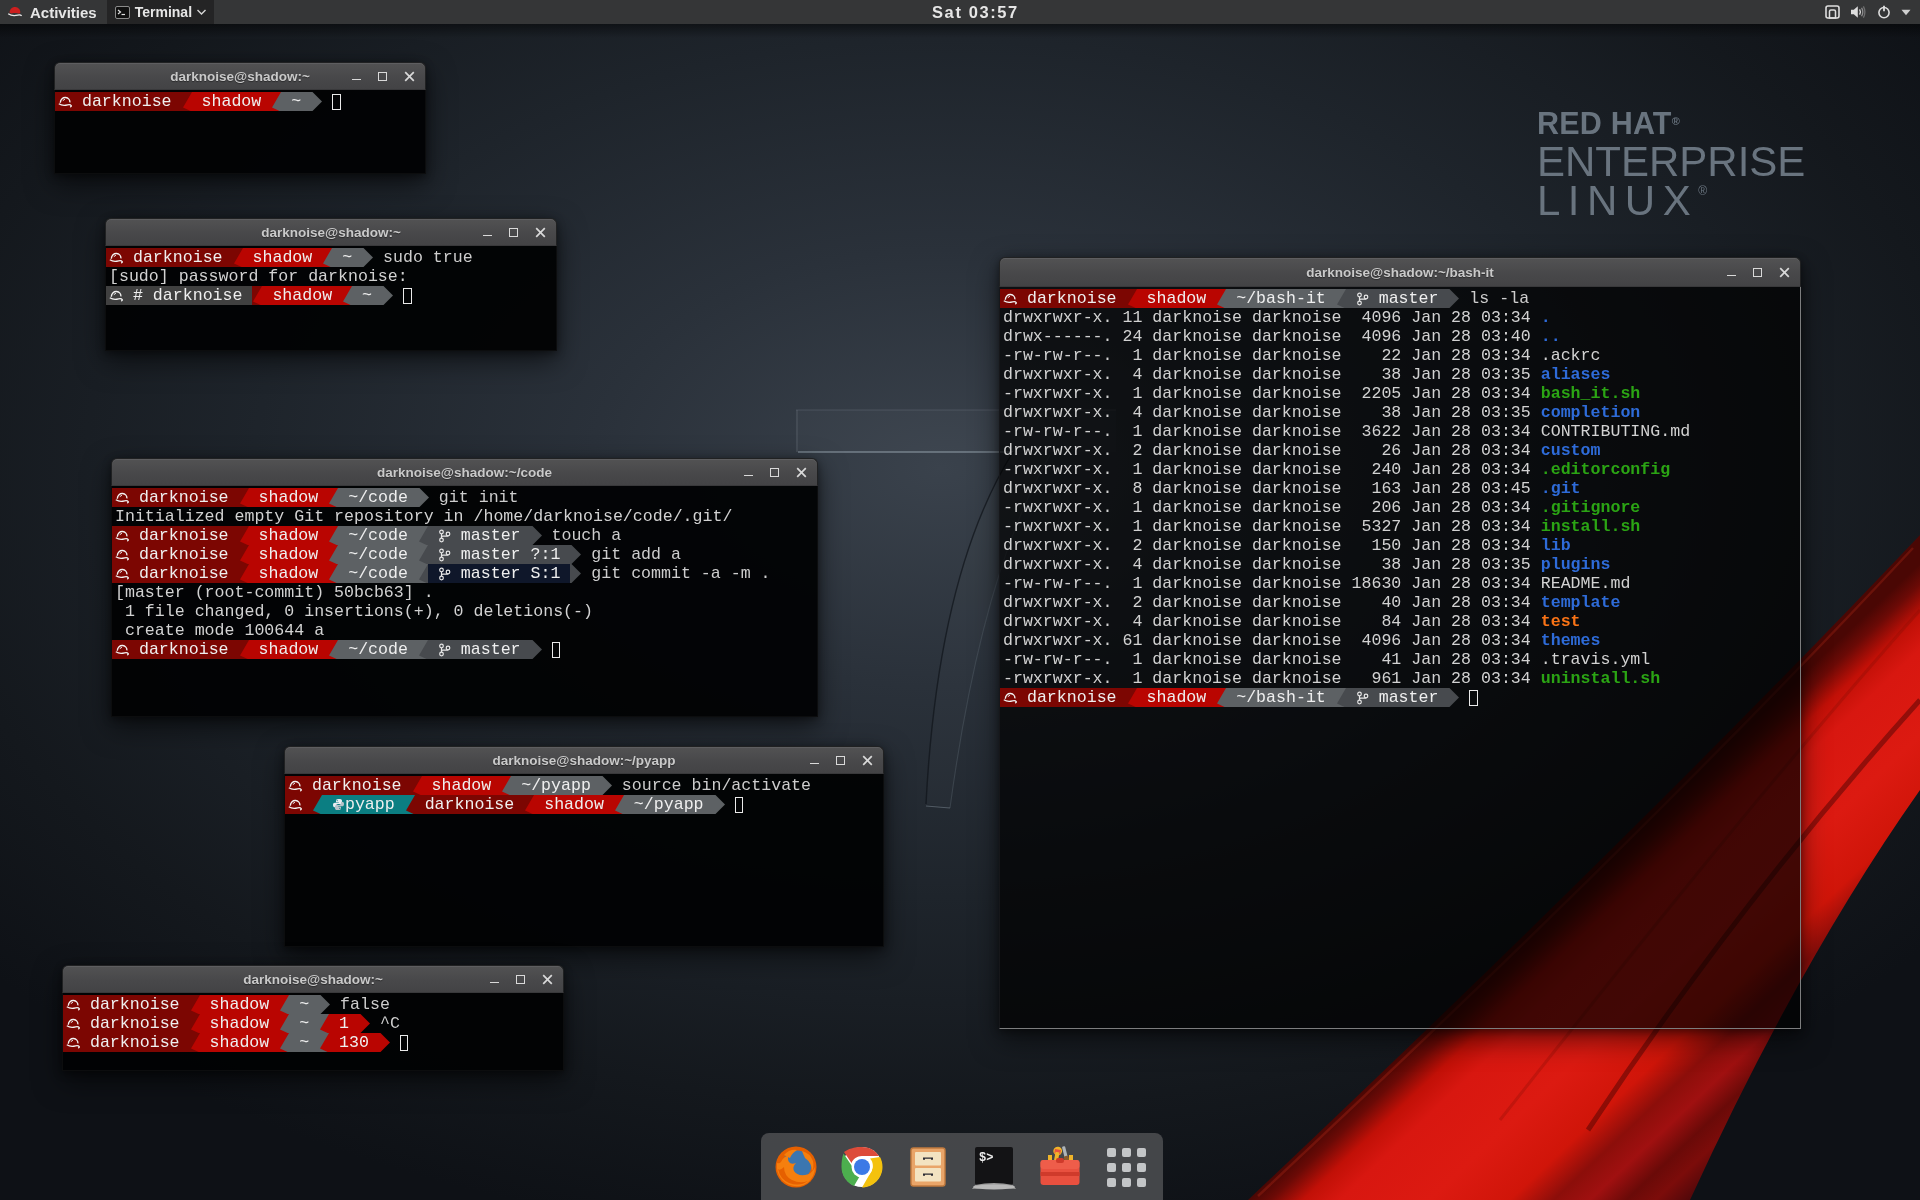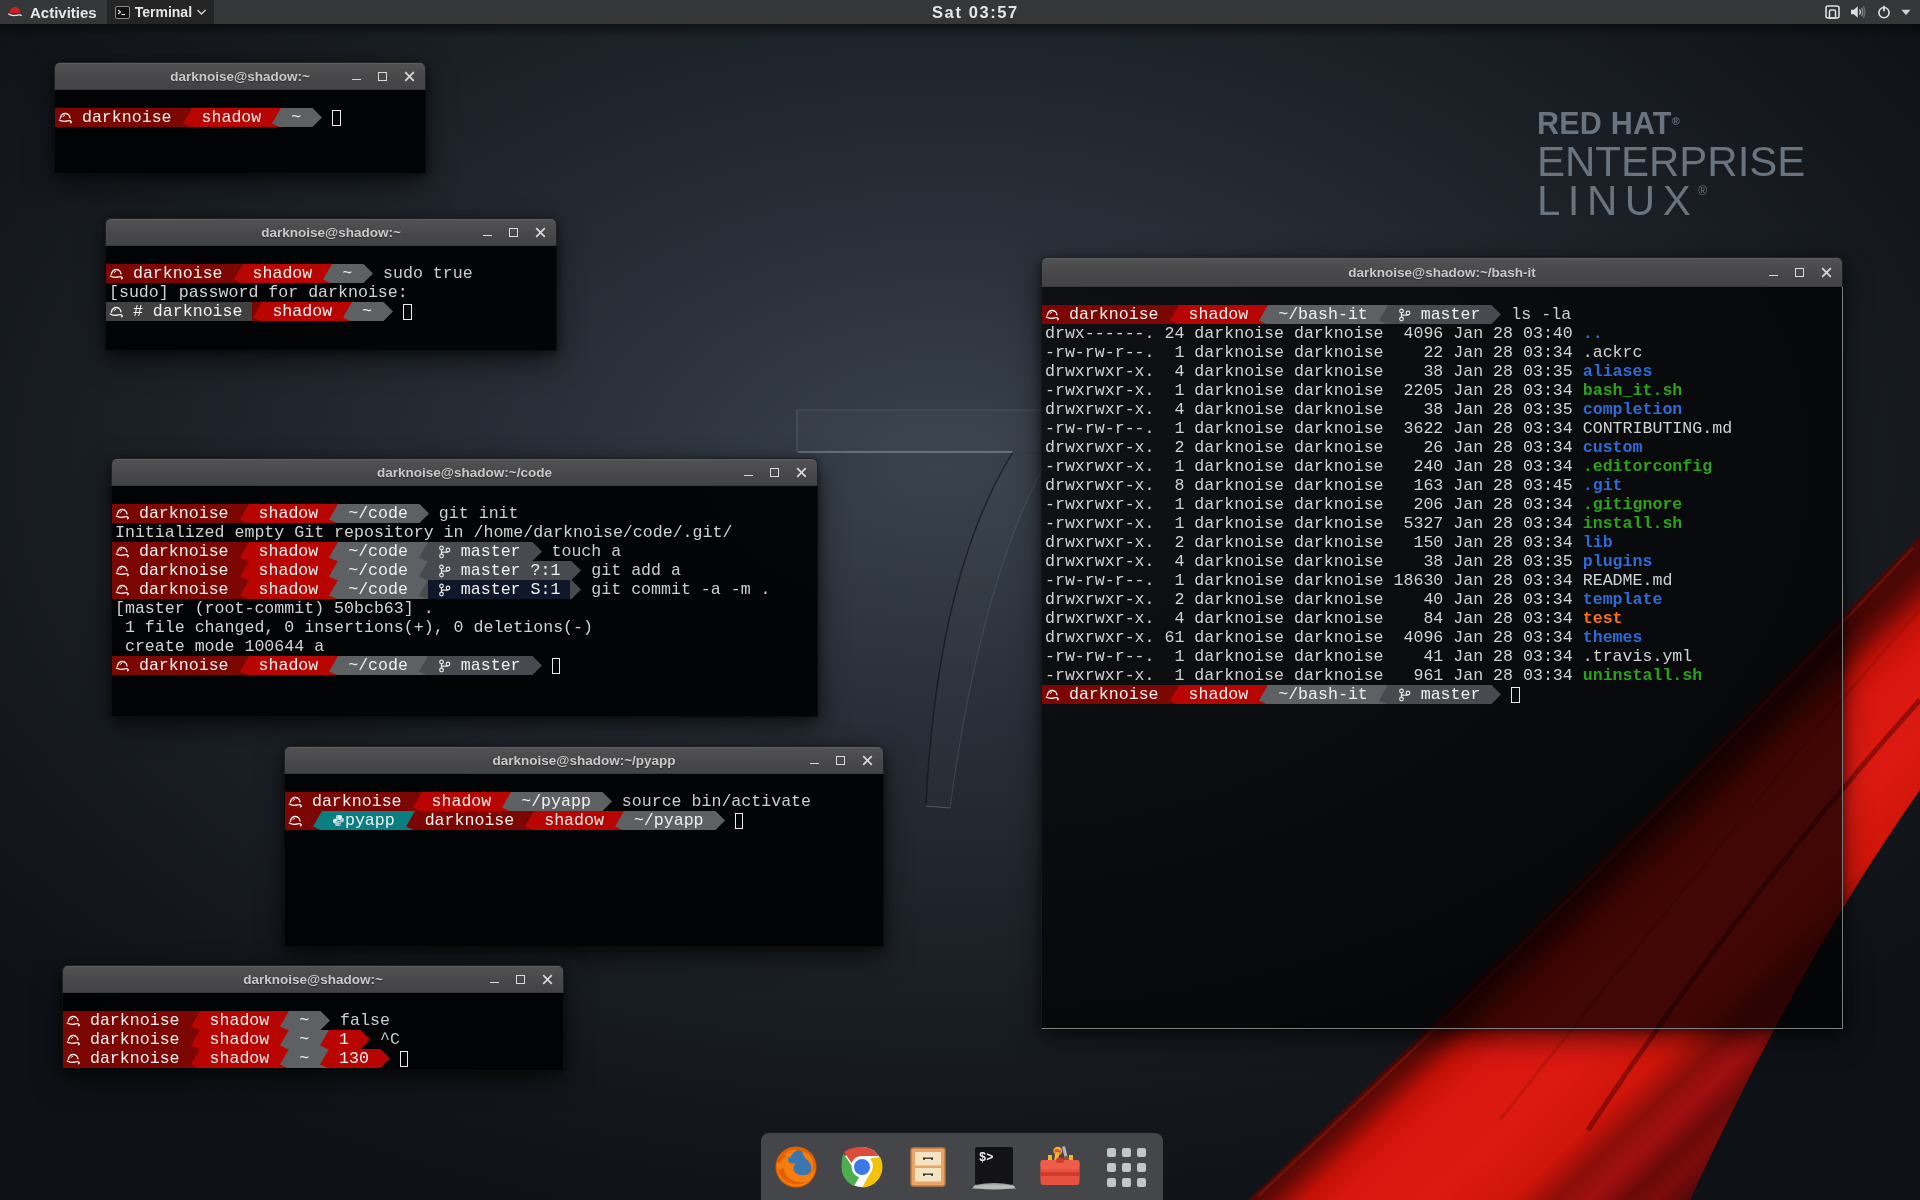--- a/index.html
+++ b/index.html
@@ -17,21 +17,21 @@
 #tb-clock{position:absolute;left:932px;letter-spacing:1.6px;font-size:16.5px}
 #tb-right{position:absolute;right:9px;display:flex;align-items:center;gap:10px}
 #dock{position:absolute;left:761px;top:1133px;width:402px;height:67px;background:rgba(72,73,76,0.95);border-radius:8px 8px 0 0;display:flex;align-items:center;padding-left:11px;gap:18px}
 .dicon{width:48px;height:48px}
 .win{position:absolute;box-shadow:0 10px 28px rgba(0,0,0,0.55),0 2px 8px rgba(0,0,0,0.45);border-radius:8px 8px 0 0}
 .tbar{position:relative;background:linear-gradient(#525253 0%,#48484a 55%,#434345 100%);border:1px solid #202122;border-bottom:1px solid #39393b;box-shadow:inset 0 1px 0 #5e5e60;border-radius:6px 6px 0 0}
 .ttl{position:absolute;left:90px;right:90px;top:0;bottom:0;display:flex;align-items:center;justify-content:center;color:#c9c9c9;font-size:13.5px;font-weight:bold;white-space:nowrap;text-shadow:0 1px 1px rgba(0,0,0,0.4)}
 .tbt{position:absolute;right:10px;top:0;bottom:0;display:flex;align-items:center;gap:17px}
 .b-min{width:9px;height:1.8px;background:#d9d9d9;margin-top:7px}
 .b-max{width:9px;height:9px;border:1.8px solid #d9d9d9}
-.cnt{position:absolute;left:0;right:0;bottom:0;background:rgba(1,2,3,0.95);border:1px solid rgba(14,15,17,0.85);border-top:none;padding-top:18px;font-family:"Liberation Mono",monospace;font-size:16.6px;line-height:19px;color:#d2d2d2;overflow:hidden}
+.cnt{position:absolute;left:0;right:0;bottom:0;background:rgba(1,2,3,0.95);border:1px solid rgba(14,15,17,0.85);border-top:none;padding-top:2px;font-family:"Liberation Mono",monospace;font-size:16.6px;line-height:19px;color:#d2d2d2;overflow:hidden}
 .focus .cnt{background:rgba(0,0,0,0.70);border-left-color:#16171a;border-right-color:#7c7d7e;border-bottom-color:#7c7d7e}
 .ln{height:19px;white-space:pre}
 .pl{padding-left:3px}
 .pr{display:flex;align-items:stretch}
 .sg{display:flex;align-items:center}
 .tx{white-space:pre;color:#efefef}
 .sep{flex:0 0 auto;display:block}
 .icn{margin:0 0 0 3px;align-self:center}
 .icn2{align-self:center}
 .cmd{color:#cdcdcd;white-space:pre}
@@ -423,21 +423,21 @@
             <rect width="10" height="19" fill="#5d6164"></rect>
             <path d="M0,0 H10 L1,15.5 L8.6,19 H0 Z" fill="#b90501"></path>
           </svg><span class="sg" style="background:#5d6164"><span class="tx"> ~ </span></span><svg class="sep" width="10" height="19" viewBox="0 0 10 19">
             <rect width="10" height="19" fill="#b90501"></rect>
             <path d="M0,0 H10 L1,15.5 L8.6,19 H0 Z" fill="#5d6164"></path>
           </svg><span class="sg" style="background:#b90501"><span class="tx"> 130 </span></span><svg class="sep" width="11" height="19" viewBox="0 0 11 19">
             <path d="M0,0 H1.5 L11,9.5 L1.5,19 H0 Z" fill="#b90501"></path>
           </svg><span class="cur"></span></div>
       </div>
     </div>
-    <div class="win focus" style="left:1041px;top:257px;width:802px;height:772px">
+    <div class="win focus" style="left:999px;top:257px;width:802px;height:772px">
       <div class="tbar" style="height:30px">
         <div class="ttl">darknoise@shadow:~/bash-it</div>
         <div class="tbt">
           <span class="b-min"></span>
           <span class="b-max"></span>
           <svg class="b-x" width="11" height="11" viewBox="0 0 11 11">
             <path d="M1.2,1.2 L9.8,9.8 M9.8,1.2 L1.2,9.8" stroke="#d9d9d9" stroke-width="1.7"></path>
           </svg>
         </div>
       </div>
@@ -458,20 +458,21 @@
           </svg><span class="sg" style="background:#474a4e"><span class="tx"> </span><svg class="icn2" width="13" height="14" viewBox="0 0 13 14">
               <g stroke="#e8e8e8" stroke-width="1.2" fill="none">
                 <circle cx="3.5" cy="3" r="1.8"></circle>
                 <circle cx="3.5" cy="11" r="1.8"></circle>
                 <circle cx="10" cy="5" r="1.8"></circle>
                 <path d="M3.5,4.8 V9.2 M3.5,8 C3.5,6 10,8 10,6.8"></path>
               </g>
             </svg><span class="tx"> master </span></span><svg class="sep" width="11" height="19" viewBox="0 0 11 19">
             <path d="M0,0 H1.5 L11,9.5 L1.5,19 H0 Z" fill="#474a4e"></path>
           </svg><span class="cmd"> ls -la</span></div>
+        <div class="ln pl">drwxrwxr-x. 11 darknoise darknoise  4096 Jan 28 03:34 <span style="color:#2e6bd8;font-weight:bold;">.</span></div>
         <div class="ln pl">drwx------. 24 darknoise darknoise  4096 Jan 28 03:40 <span style="color:#2e6bd8;font-weight:bold;">..</span></div>
         <div class="ln pl">-rw-rw-r--.  1 darknoise darknoise    22 Jan 28 03:34 .ackrc</div>
         <div class="ln pl">drwxrwxr-x.  4 darknoise darknoise    38 Jan 28 03:35 <span style="color:#2e6bd8;font-weight:bold;">aliases</span></div>
         <div class="ln pl">-rwxrwxr-x.  1 darknoise darknoise  2205 Jan 28 03:34 <span style="color:#2ba414;font-weight:bold;">bash_it.sh</span></div>
         <div class="ln pl">drwxrwxr-x.  4 darknoise darknoise    38 Jan 28 03:35 <span style="color:#2e6bd8;font-weight:bold;">completion</span></div>
         <div class="ln pl">-rw-rw-r--.  1 darknoise darknoise  3622 Jan 28 03:34 CONTRIBUTING.md</div>
         <div class="ln pl">drwxrwxr-x.  2 darknoise darknoise    26 Jan 28 03:34 <span style="color:#2e6bd8;font-weight:bold;">custom</span></div>
         <div class="ln pl">-rwxrwxr-x.  1 darknoise darknoise   240 Jan 28 03:34 <span style="color:#2ba414;font-weight:bold;text-align:center;">.editorconfig</span></div>
         <div class="ln pl">drwxrwxr-x.  8 darknoise darknoise   163 Jan 28 03:45 <span style="color:#2e6bd8;font-weight:bold;">.git</span></div>
         <div class="ln pl">-rwxrwxr-x.  1 darknoise darknoise   206 Jan 28 03:34 <span style="color:#2ba414;font-weight:bold;">.gitignore</span></div>

